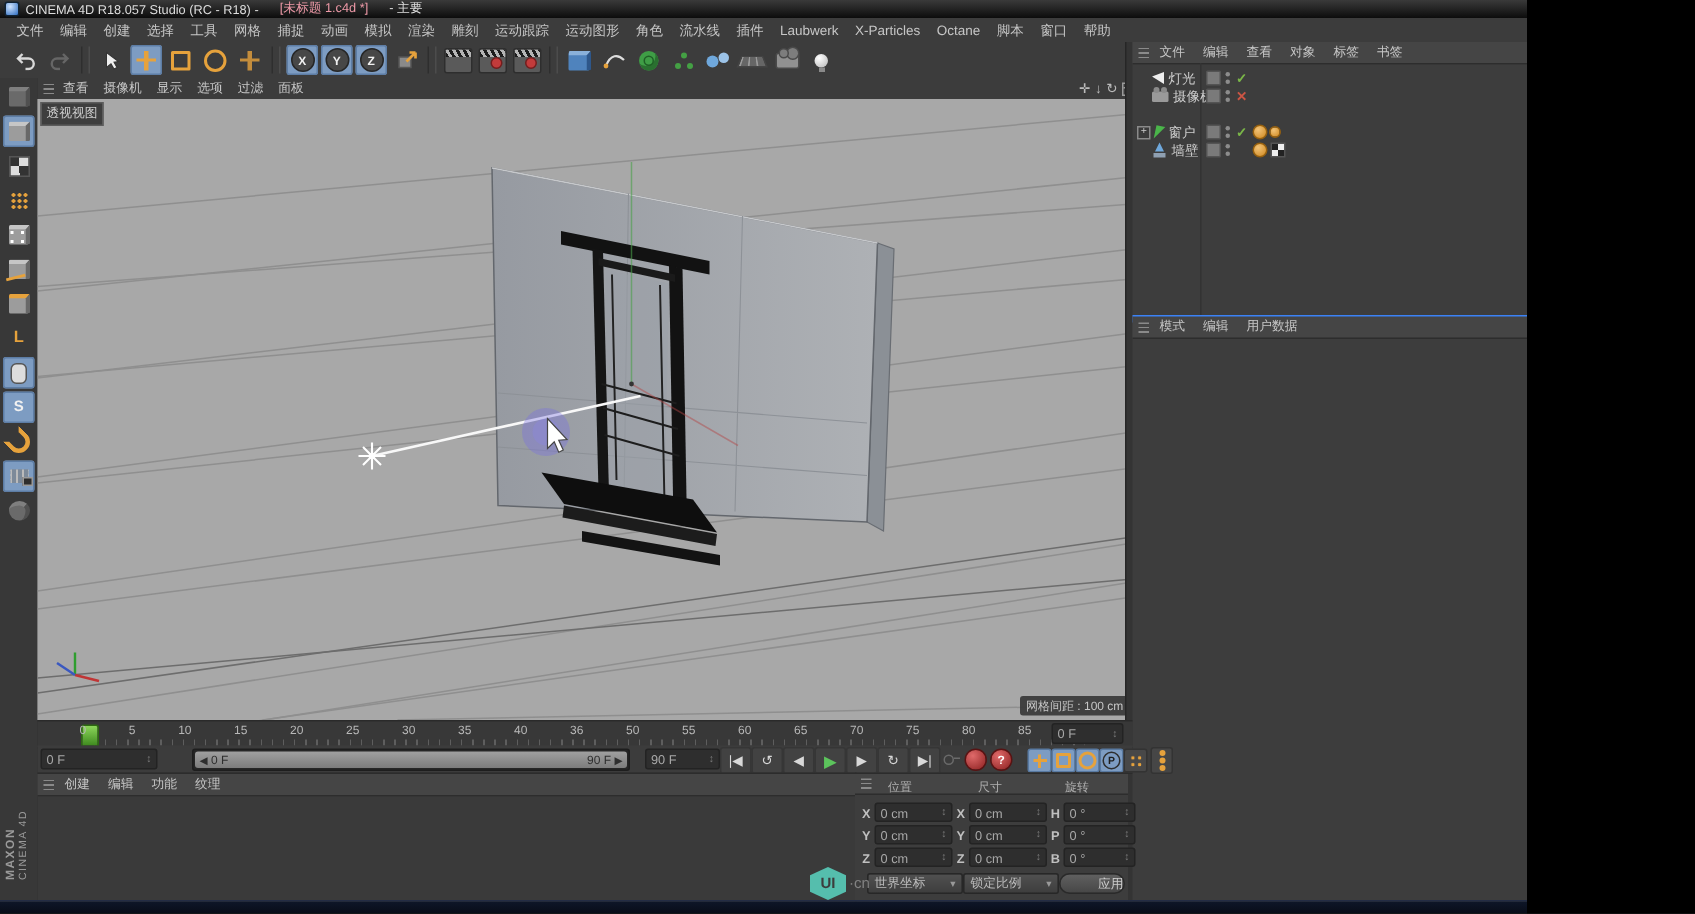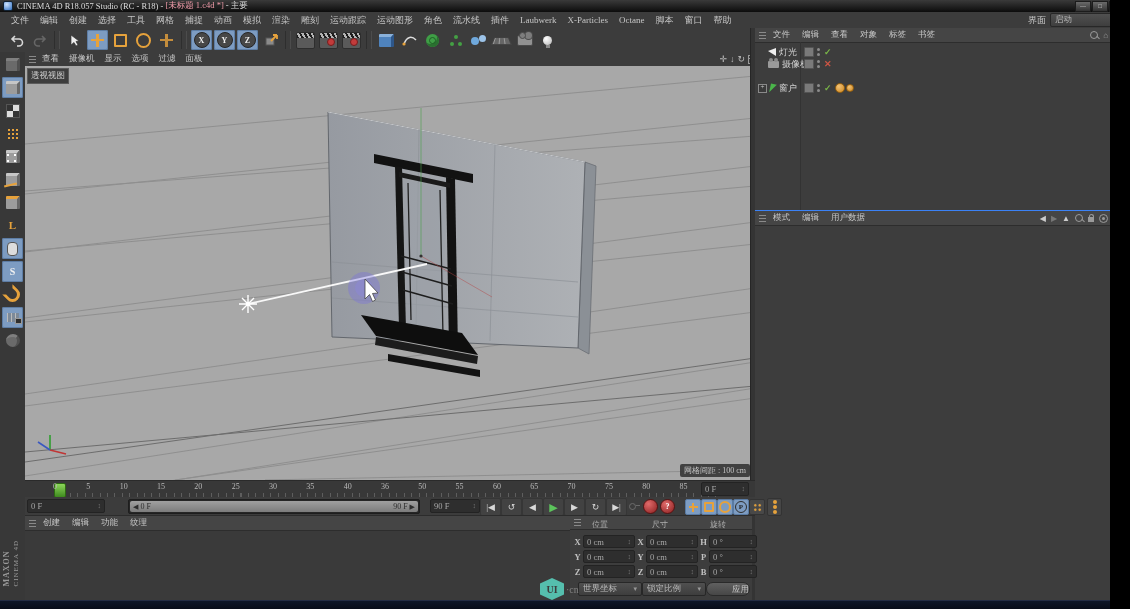--- a/index.html
+++ b/index.html
@@ -1,25 +1,25 @@
 <!DOCTYPE html>
 <html><head>
 <meta charset="utf-8">
 <style>
   html,body{margin:0;padding:0;background:#000}
-  .app{position:relative;width:1110px;height:609px;background:#3d3d3d;overflow:hidden;
-       font-family:Liberation Serif, serif;color:#c8c8c8;font-size:9px}
+  .app{position:relative;width:1018px;height:609px;background:#3d3d3d;overflow:hidden;
+       font-family:Liberation Sans, sans-serif;color:#c8c8c8;font-size:9px}
 
   
   .titlebar{position:absolute;left:0;top:0;width:1130px;height:12px;
     background:linear-gradient(#3a3a3a,#0c0c0c);display:flex;align-items:center;
     font-size:8.5px;color:#ddd;white-space:nowrap}
   .appico{width:8px;height:8px;border-radius:2px;margin:0 4px 0 3px;
     background:radial-gradient(circle at 35% 30%,#cfe4ff,#2d6cc0);border:1px solid #123}
-  .tdoc{color:#ef9aa8;margin:0 2px}
+  .tdoc{color:#ef9aa8;margin:0 14px}
   .winbtns{position:absolute;right:2px;top:1px;display:flex;gap:1px}
   .winbtn{width:14px;height:9px;background:linear-gradient(#6a6a6a,#333);border:1px solid #1c1c1c;
     font-size:6px;line-height:8px;text-align:center;color:#ddd}
   .winbtn.close{width:17px;background:linear-gradient(#d86060,#8a1d1d)}
 
   
   .menubar{position:absolute;left:0;top:12px;width:1130px;height:16px;background:#3c3c3c;
     border-bottom:1px solid #2c2c2c;display:flex;align-items:center;gap:1px;padding-left:6px}
   .mi{padding:0 5px;color:#c6c6c6;font-size:9px;white-space:nowrap}
   .layoutbox{position:absolute;right:4px;top:1px;display:flex;align-items:center;gap:4px}
@@ -532,20 +532,32 @@
         <span class="om-name">窗户</span>
         <span class="chip"></span>
         <span class="vdots">
             <i></i>
             <i></i>
           </span>
         <span class="st g">✓</span>
         <span class="tag-tex" style="left:80px"></span>
         <span class="tag-tex" style="left:91px;width:6px;height:6px"></span>
       </div>
+      <div class="om-row" style="top:52px">
+        <span class="spacer7"></span>
+        <span class="i-ext"></span>
+        <span class="om-name">墙壁</span>
+        <span class="chip"></span>
+        <span class="vdots">
+            <i></i>
+            <i></i>
+          </span>
+        <span class="tag-tex" style="left:80px"></span>
+        <span class="tag-uvw" style="left:92px"></span>
+      </div>
     </div>
 
     <div class="amhead">
       <div class="phead">
         <span class="grip"></span>
         <span class="mi">模式</span>
         <span class="mi">编辑</span>
         <span class="mi">用户数据</span>
         <span class="phicons">
           <span style="font-size:8px;color:#ccc">◀</span>

